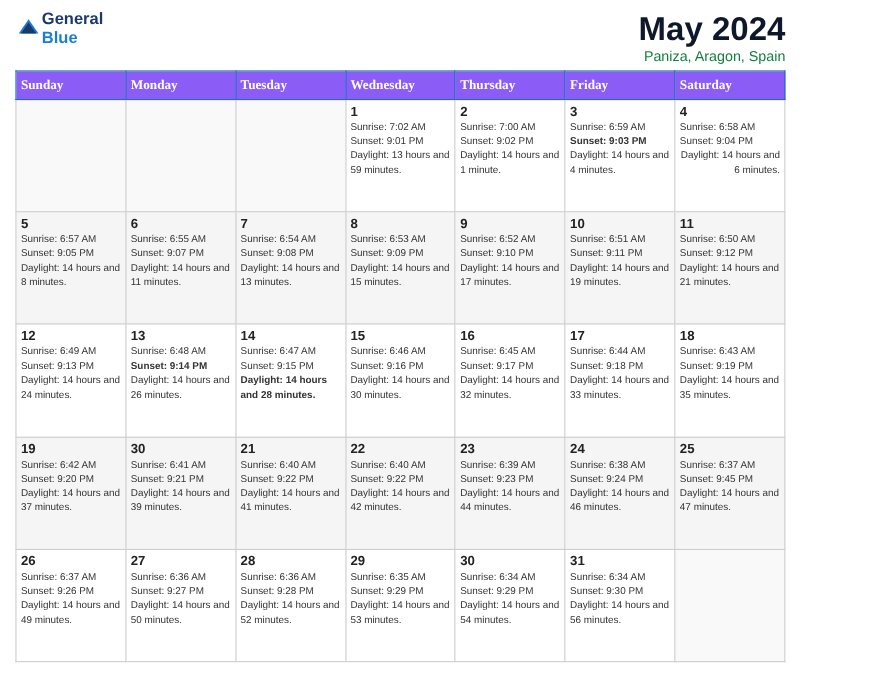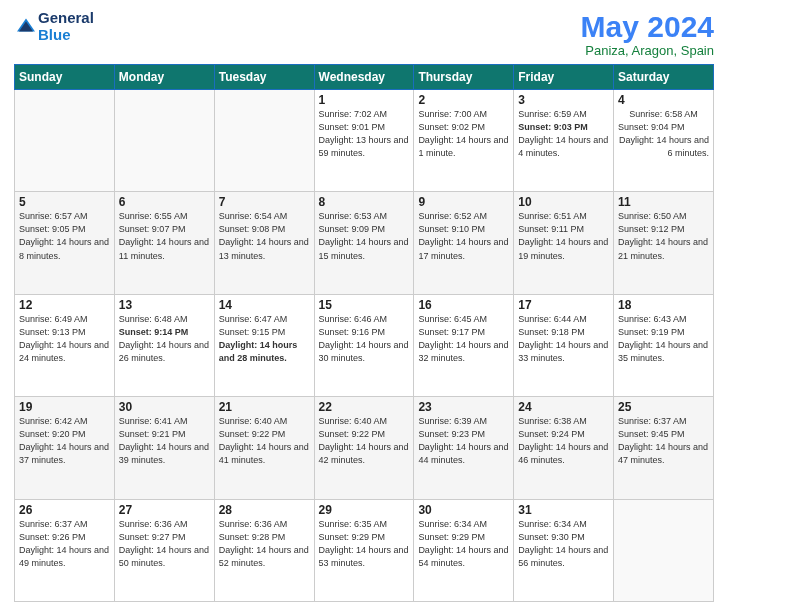--- a/index.html
+++ b/index.html
@@ -41,21 +41,21 @@
       width: 20px;
       height: 20px;
       margin-left: 2px;
     }
     .title-block {
       text-align: right;
     }
     .main-title {
       font-size: 30px;
       font-weight: bold;
-      color: #3b82f6;
+      color: #0f172a;
       line-height: 1.1;
     }
     .subtitle {
       font-size: 13px;
       color: #15803d;
     }
     .calendar {
       flex: 1;
       border: 1px solid #ccc;
       border-collapse: collapse;
@@ -94,21 +94,22 @@
       color: #333;
       line-height: 1.45;
     }
     tr:nth-child(even) td {
       background: #f5f5f5;
     }
     tr:nth-child(odd) td {
       background: #fff;
     }
     .calendar thead tr th {
-      background: #0f766e;
+      background: #8b5cf6;
+      font-family: Liberation Serif, serif;
     }
   </style>
 </head>
 <body>
 
 <div class="page">
   <div class="header">
     <div class="logo">
       <div>
         <svg class="logo-icon" viewBox="0 0 40 30">
@@ -165,21 +166,21 @@
             <span class="day-num">3</span>
             <div class="day-info">
               <span style="display: block;">Sunrise: 6:59 AM</span>
               <span style="display: block; font-weight: bold;">Sunset: 9:03 PM</span>
               <span style="display: block;">Daylight: 14 hours and 4 minutes.</span>
             </div>
           </td>
           <td>
             <span class="day-num">4</span>
             <div class="day-info">
-              <span style="display: block; text-align: center;">Sunrise: 6:58 AM</span>
+              <span style="display: block;">Sunrise: 6:58 AM</span>
               <span style="display: block;">Sunset: 9:04 PM</span>
               <span style="display: block; text-align: right;">Daylight: 14 hours and 6 minutes.</span>
             </div>
           </td>
         </tr>
         <tr>
           <td>
             <span class="day-num">5</span>
             <div class="day-info">
               <span style="display: block;">Sunrise: 6:57 AM</span>

